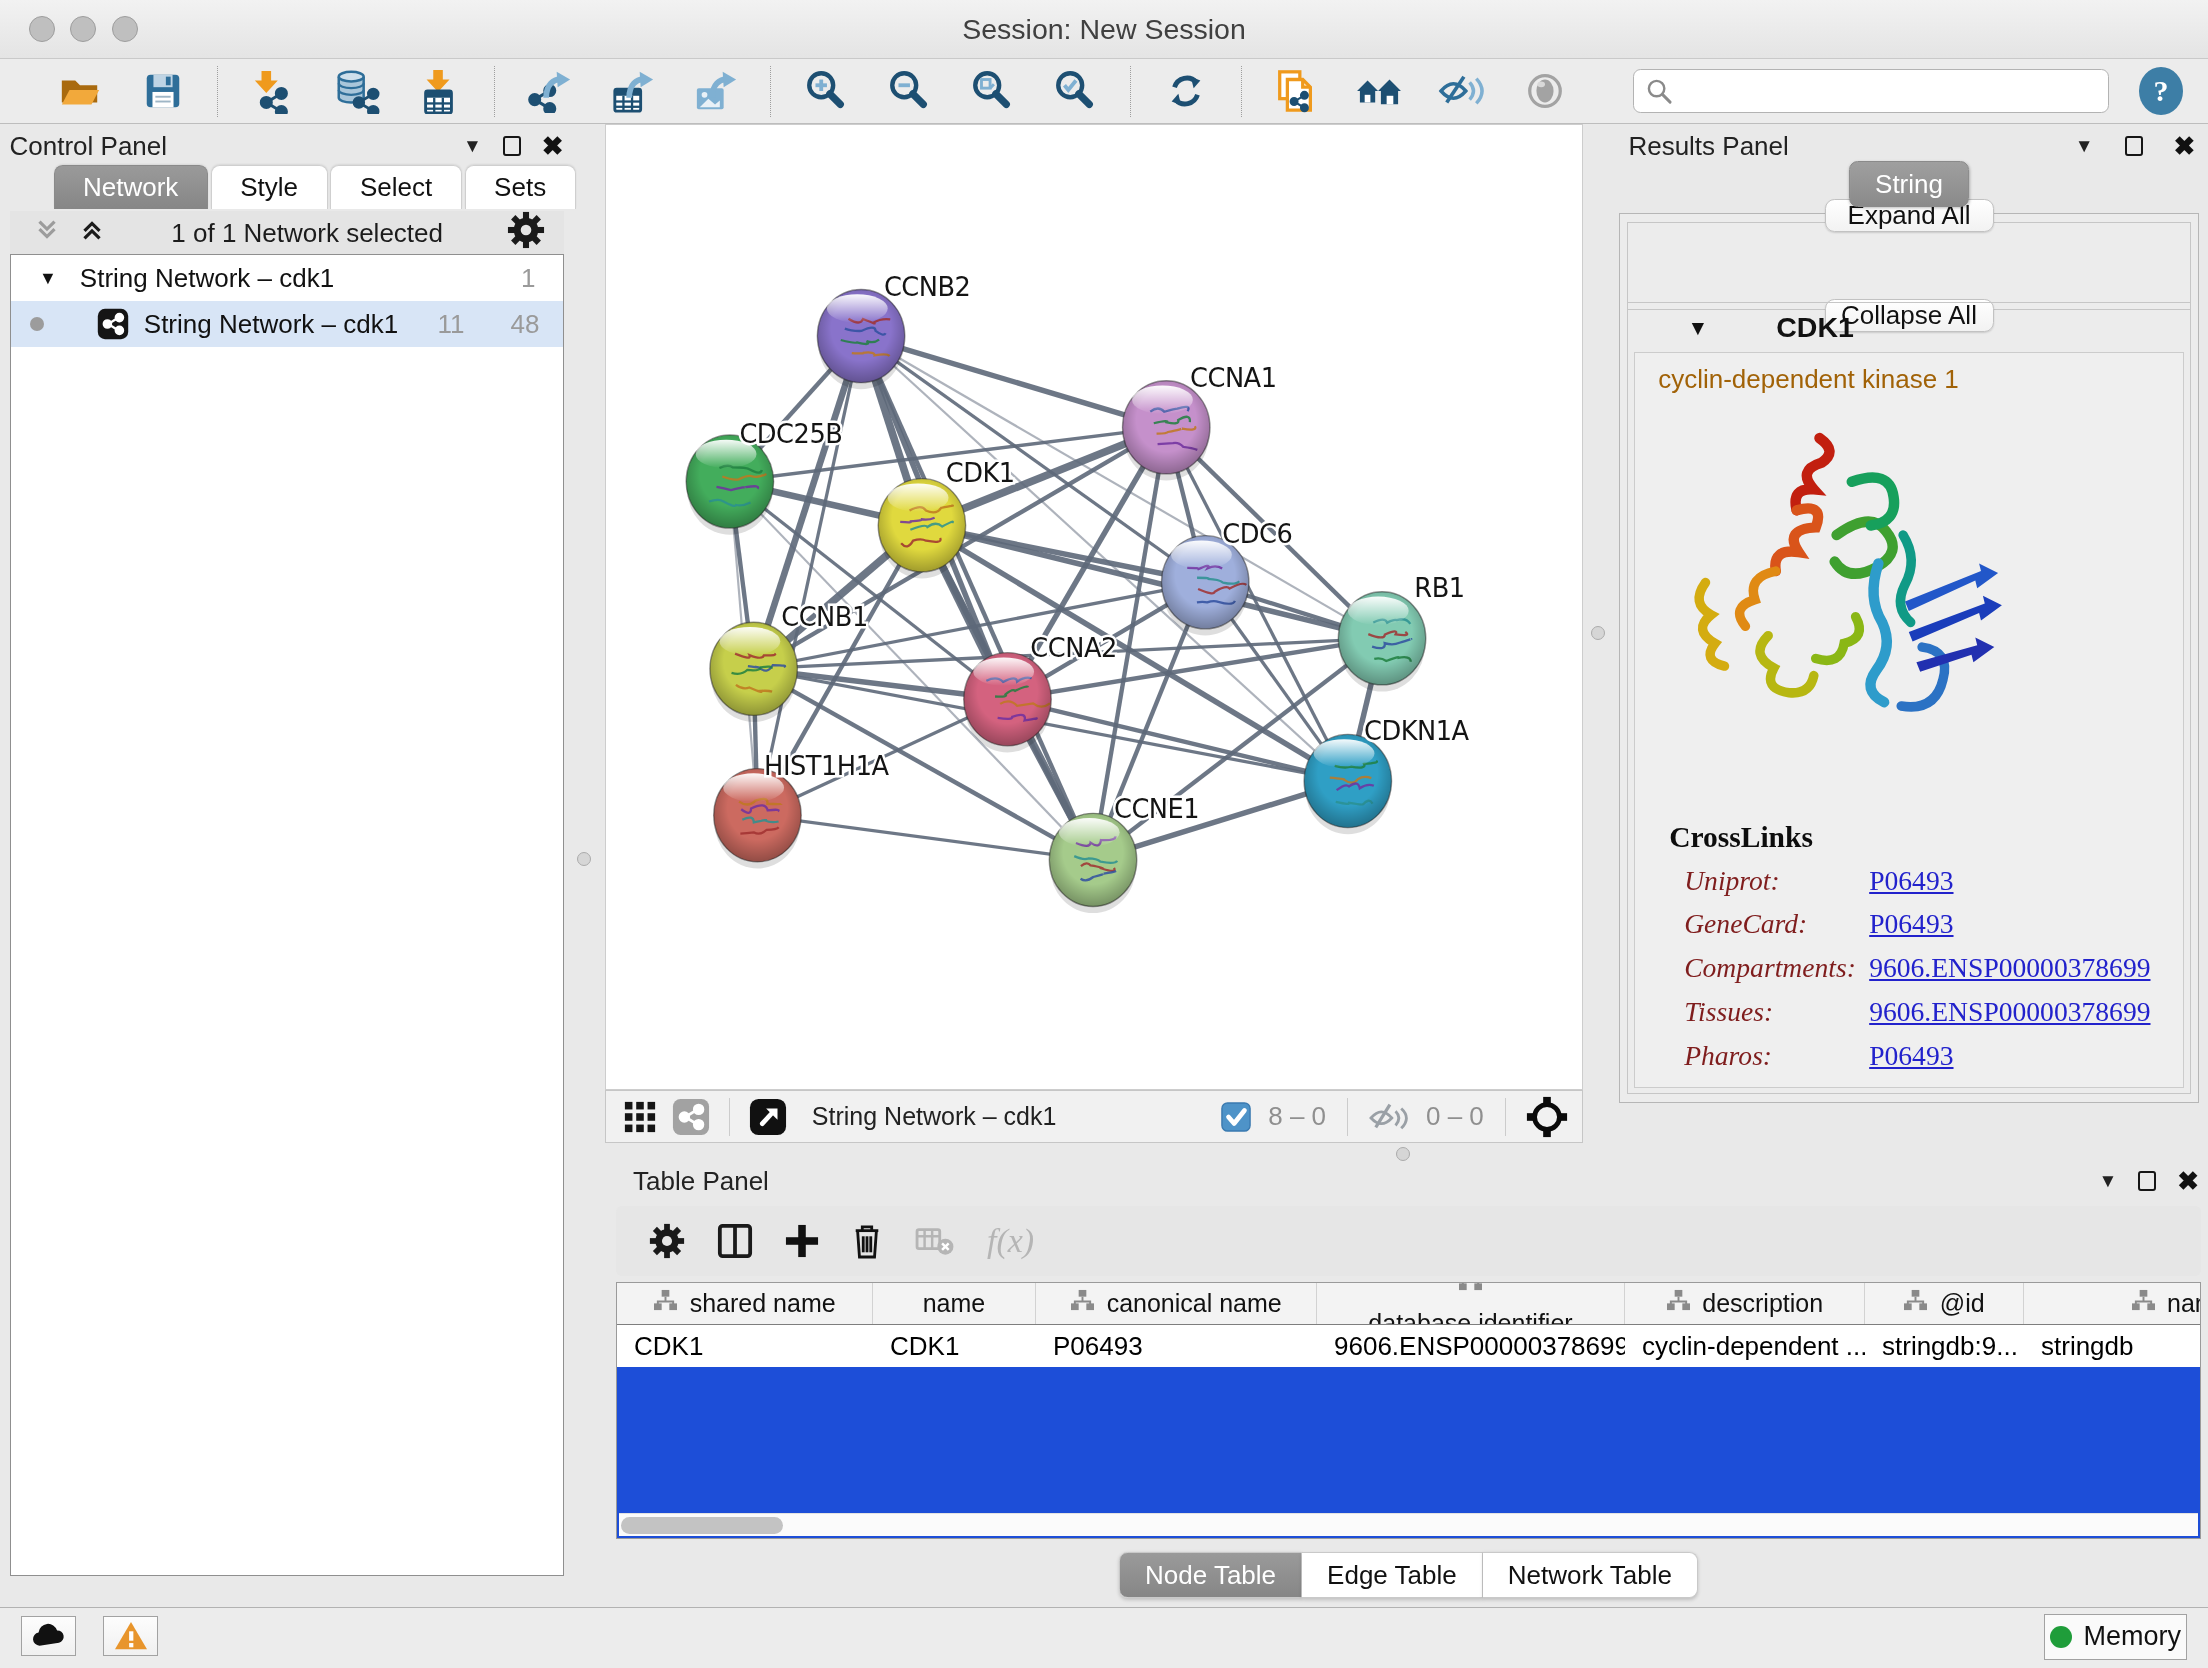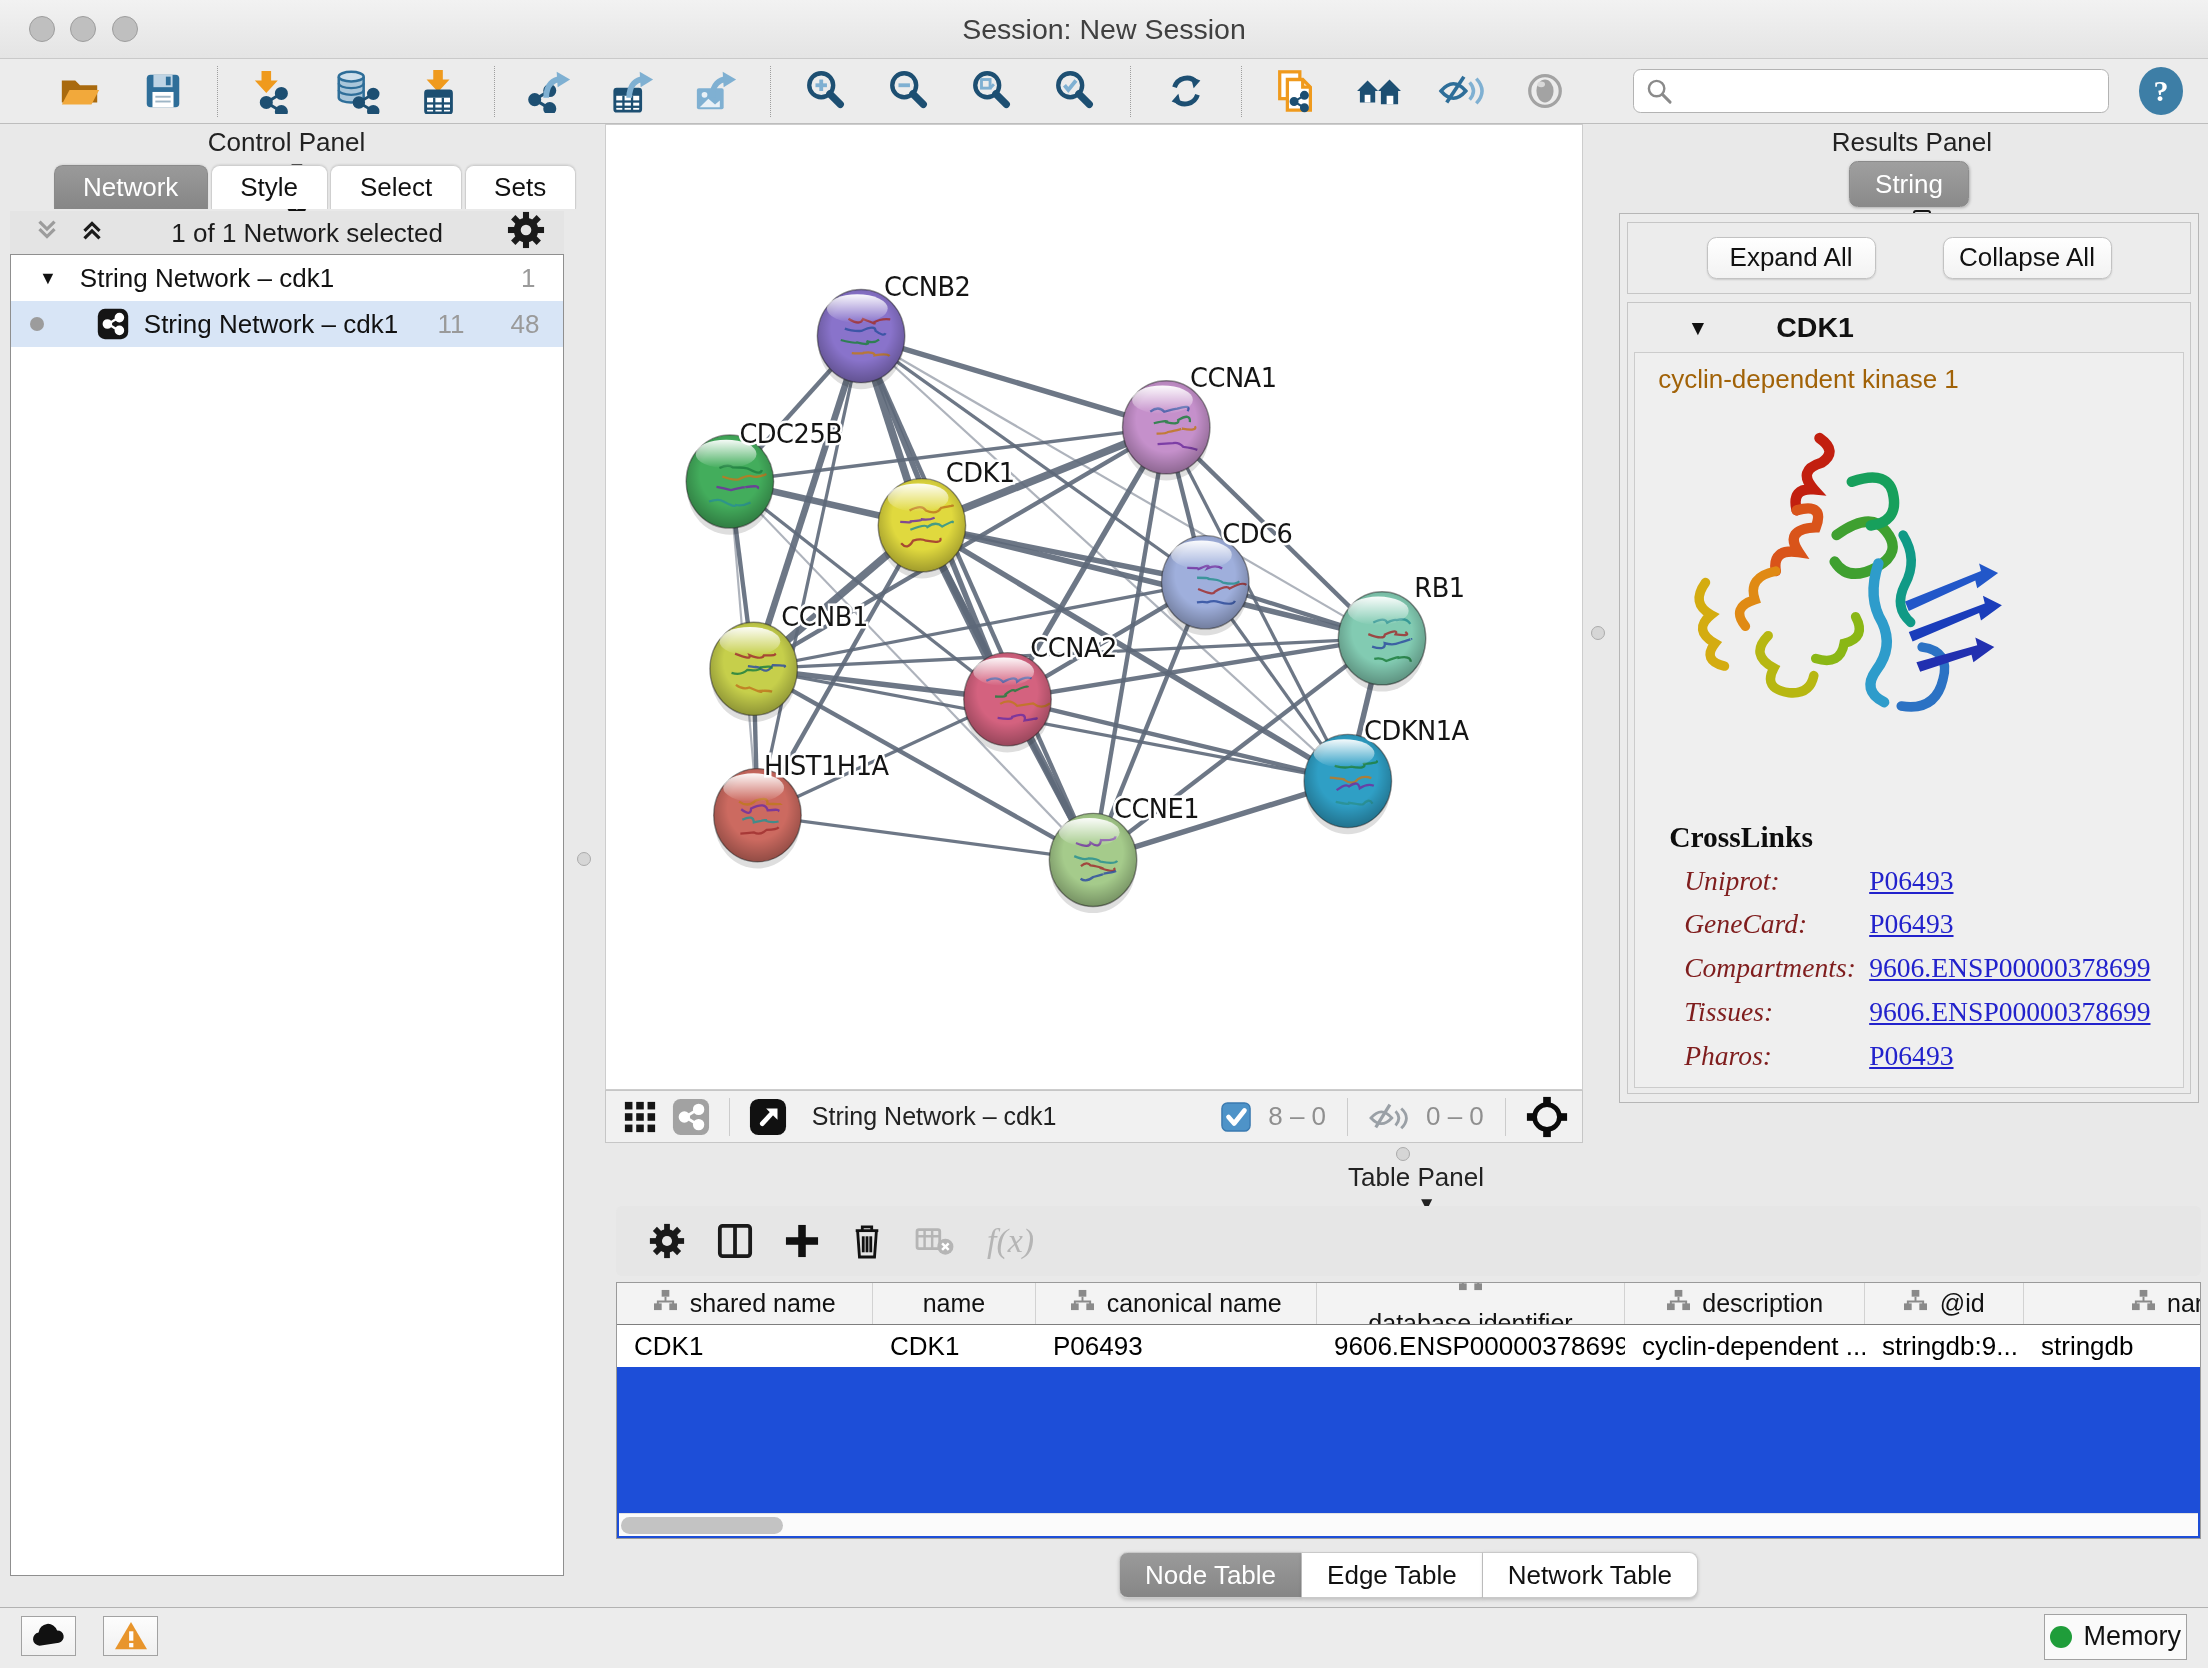--- a/index.html
+++ b/index.html
@@ -20,21 +20,21 @@
   .tsep { height:51px; border-left:1.9px dotted #9e9e9e; margin:0 13.3px; flex:0 0 auto; }
   .searchwrap { margin-left:auto; position:relative; width:476px; height:44px; }
   .searchwrap input { width:100%; height:100%; border:1.4px solid #b3b3b3; border-radius:7.6px;
     background:#fff; font-size:25px; padding-left:49px; outline:none; color:#333; }
   .searchwrap .mag { position:absolute; left:13.3px; top:8.6px; }
   .helpbtn { width:44px; height:48px; margin-left:30px; border-radius:50%; background:#3d7ea6;
     color:#fff; font-size:30px; font-weight:bold; display:flex; align-items:center; justify-content:center;
     font-family:"Liberation Serif", serif; }
 
   
-  .phead { display:flex; align-items:center; font-size:26px; color:#222;flex-direction:column; }
+  .phead { display:flex; align-items:center; font-size:26px; color:#222; }
   .phead .sp { flex:1; }
   .ph-ic { display:flex; align-items:center; margin-left:21px; }
   .ph-tri { font-size:19px; color:#222; }
   .ph-float { width:18px; height:20px; border:2.9px solid #161616; border-radius:2.9px; }
   .ph-close { font-size:26px; font-weight:bold; color:#111; }
 
   
   .control-panel { position:absolute; left:9.5px; top:127px; width:554px; height:1449px; }
   .cp-tabs { position:absolute; left:44px; top:38px; height:44px; display:flex; }
   .tab { height:44px; padding:0 28.5px; display:flex; align-items:center; justify-content:center;
@@ -63,22 +63,22 @@
   .splitter-dot { position:absolute; width:14.3px; height:14.3px; border-radius:50%;
     background:#d6d6d6; border:1px solid #ababab; }
 
   
   .results-panel { position:absolute; left:1617px; top:127px; width:584px; height:1449px; }
   .rp-tab { position:absolute; top:34px; left:50%; transform:translateX(-50%); z-index:3;
     background:linear-gradient(#9f9f9f,#8a8a8a); color:#fff; font-size:26px; padding:6.7px 25px;
     border-radius:8.6px; border:1px solid #8a8a8a; box-shadow:0 1px 2.9px rgba(0,0,0,.25); }
   .rp-outer { position:absolute; left:1.9px; right:1.9px; top:86px; height:890px;
     background:#ececec; border:1.9px solid #b6b6b6; }
-  .rp-expandbox { position:absolute; left:7.6px; right:7.6px; top:7.6px; height:72px;
-    border:1.9px solid #c6c6c6; background:#ececec; display:flex; align-items:center; justify-content:center; gap:67px; }
+  .rp-expandbox { position:absolute; left:7.6px; right:7.6px; top:7.6px; height:88px;
+    border:1.9px solid #c6c6c6; background:#ececec; display:flex; align-items:center; justify-content:center; gap:67px;flex-direction:column; }
   .rp-btn { width:169px; height:42px; background:linear-gradient(#ffffff,#f2f2f2); border:1.4px solid #c2c2c2;
     border-radius:9.5px; font-size:26px; display:flex; align-items:center; justify-content:center; color:#111;
     box-shadow:0 1px 1.9px rgba(0,0,0,.15); }
   .rp-genebox { position:absolute; left:7.6px; right:7.6px; top:88px; bottom:7.6px; border:1.9px solid #c6c6c6; }
   .rp-genehead { height:49px; display:flex; align-items:center; font-size:28.5px; font-weight:bold; }
   .rp-genehead .tri { font-size:21px; margin-left:59px; margin-right:68px; font-weight:normal; }
   .rp-inner { position:absolute; left:5.7px; right:5.7px; top:49px; bottom:5.7px; border:1.9px solid #cccccc;
     background:#efefef; overflow:hidden; }
   .rp-desc { position:absolute; left:23px; top:11.4px; font-size:26px; color:#a16207; }
   .rp-protein { position:absolute; left:42px; top:68px; }

